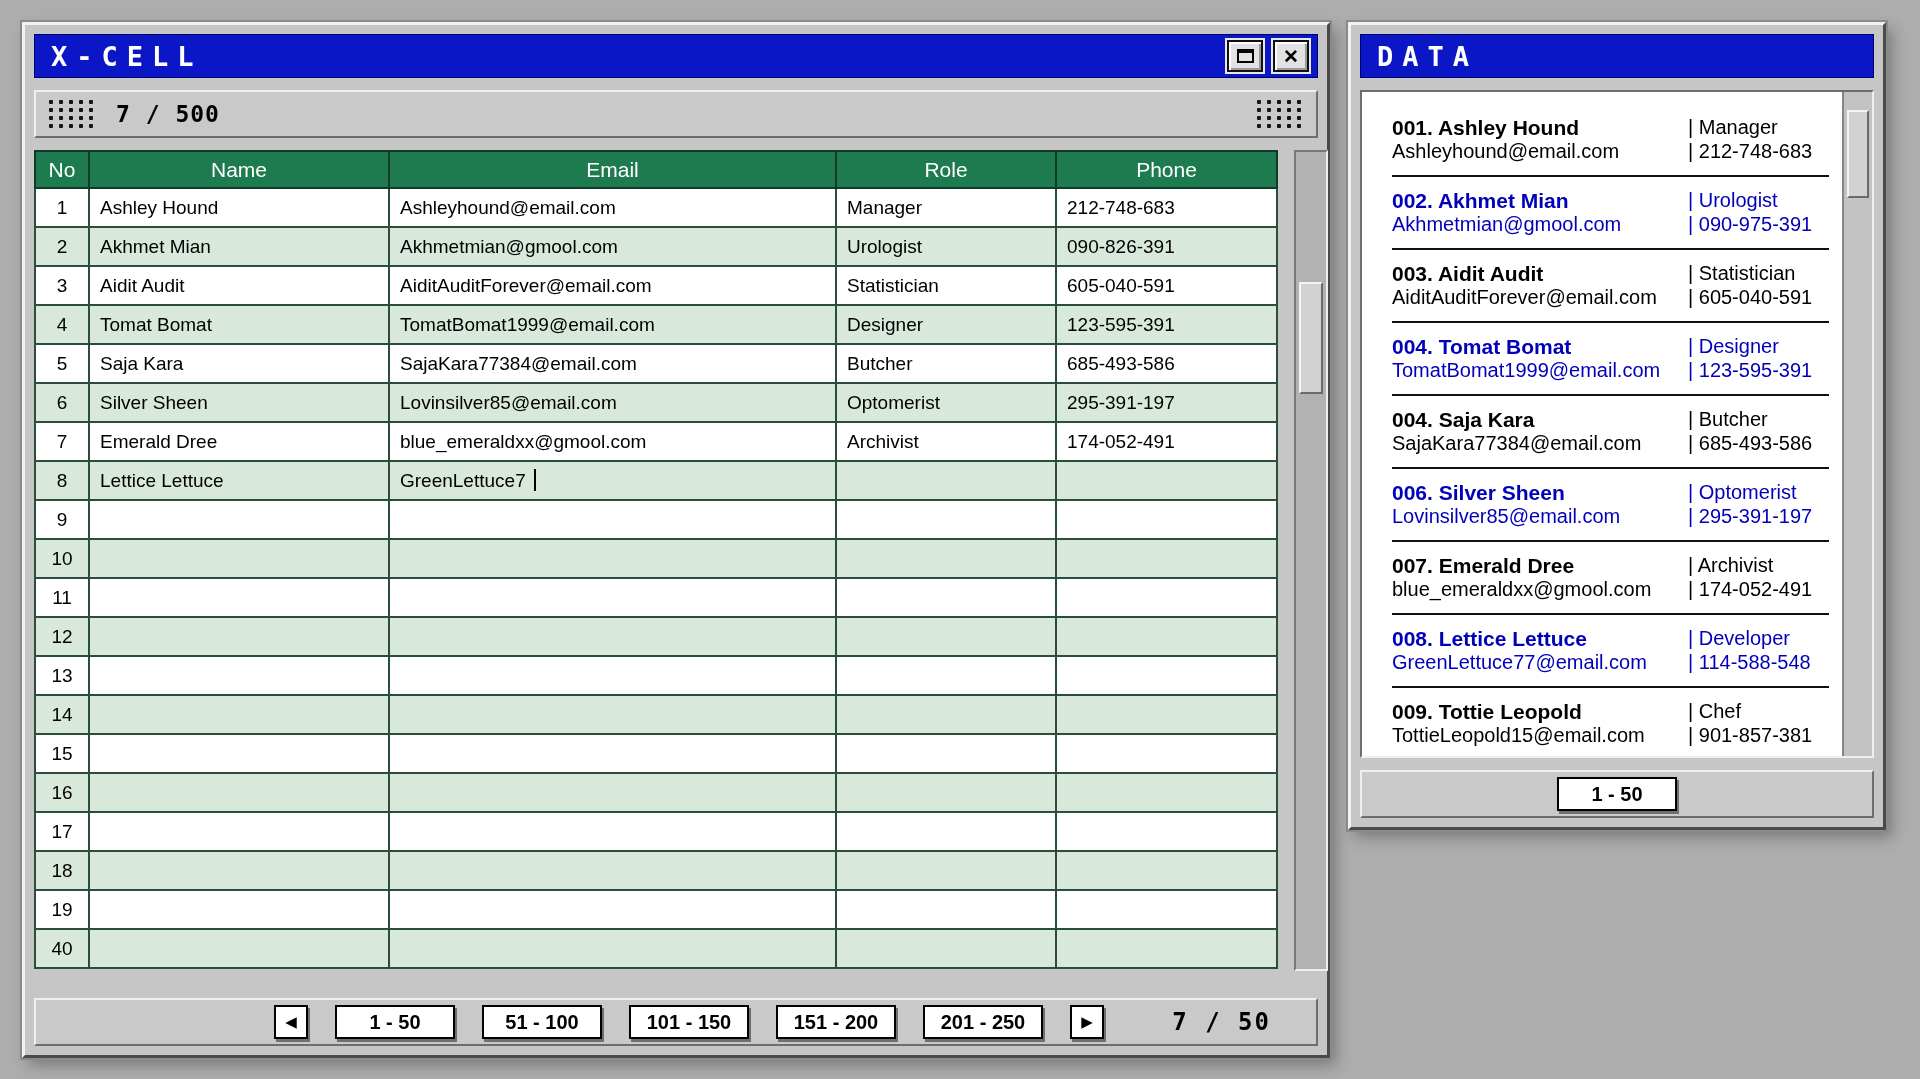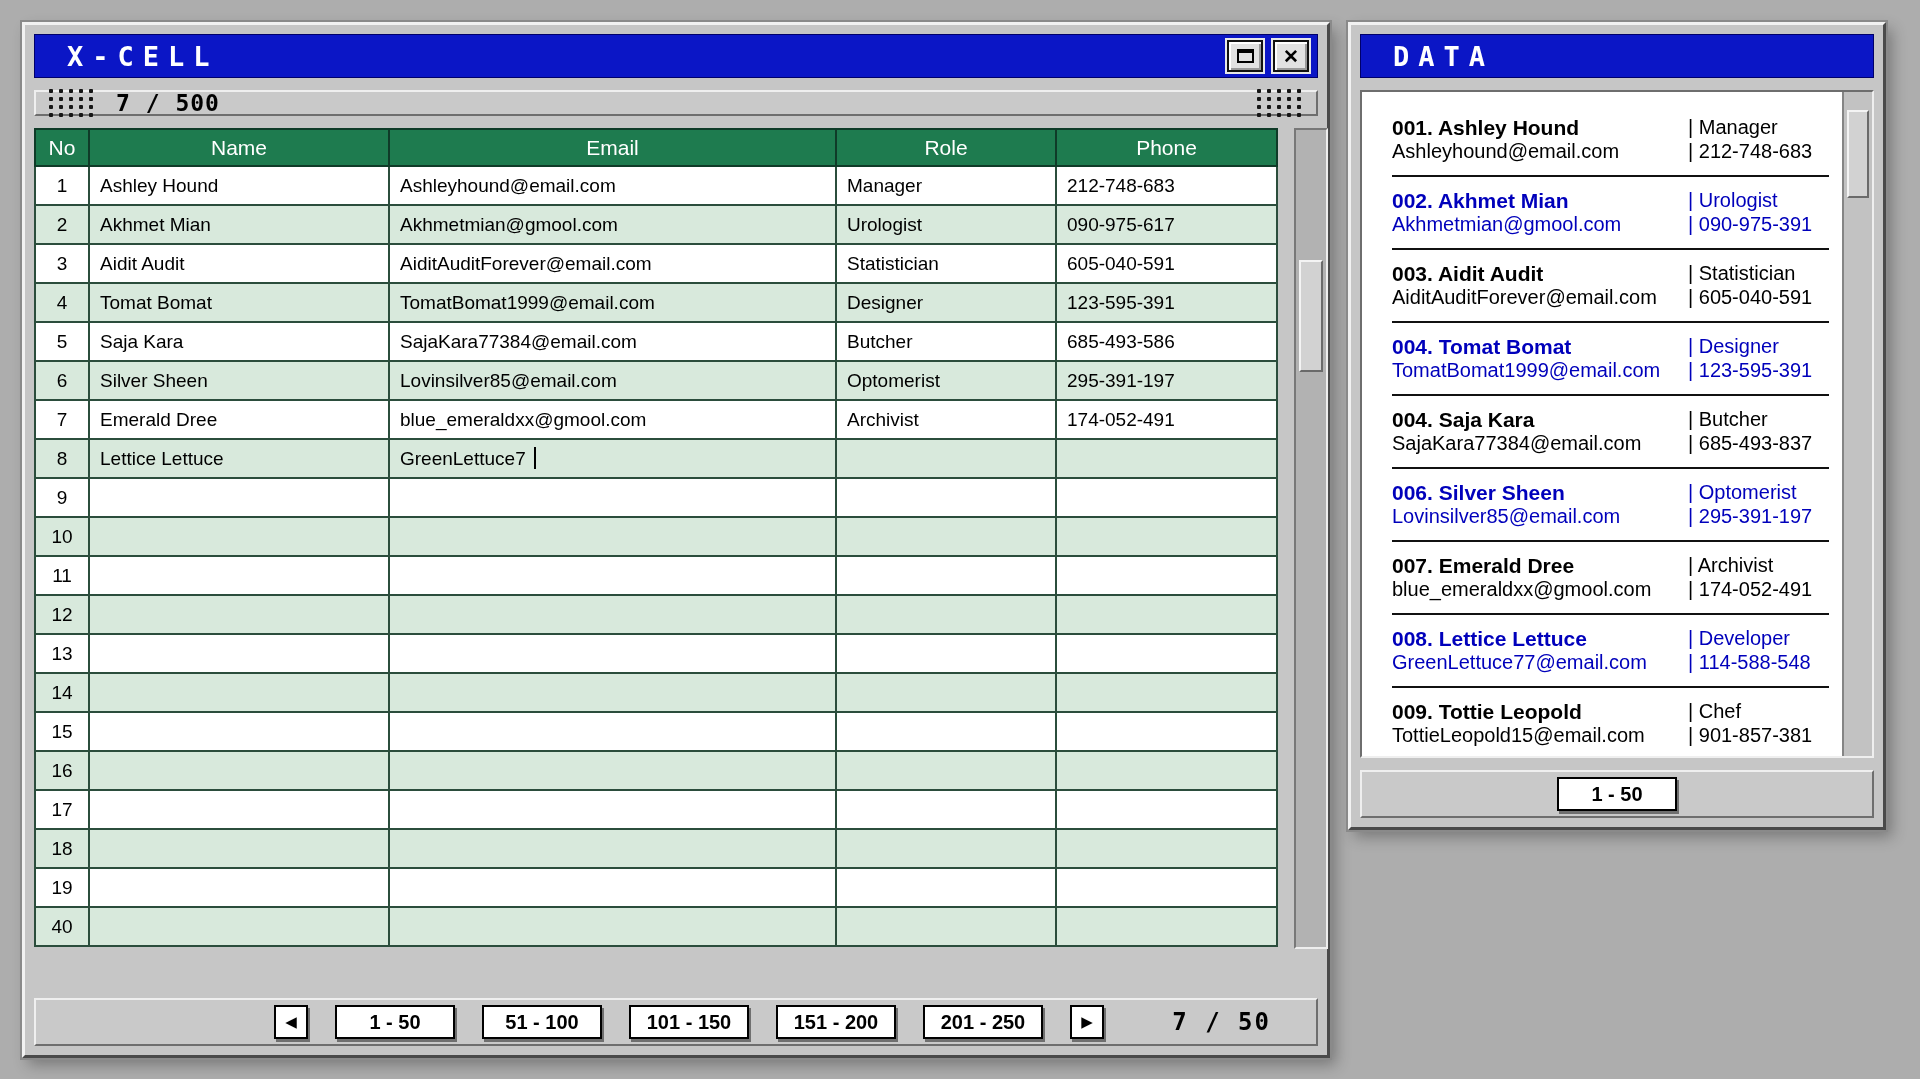--- a/index.html
+++ b/index.html
@@ -21,36 +21,36 @@
 
   .titlebar {
     flex:none; height:44px;
     background:var(--titlebar-blue,#0b16c6);
     display:flex; align-items:center; justify-content:space-between;
     padding:0 8px 0 16px;
     border:1px solid #00006a;
   }
   .titlebar .title {
     color:#fff; font:bold 27px "DejaVu Sans Mono", monospace;
-    letter-spacing:9px; white-space:nowrap;margin-left:16px;
+    letter-spacing:9px; white-space:nowrap;
   }
   .tb-buttons { display:flex; }
   .tb-btn {
     width:36px; height:32px; margin-left:10px;
     background:#e2e2e2; border:2px solid #111;
     box-shadow:inset 2px 2px 0 #fff, inset -2px -2px 0 #9a9a9a, 0 0 0 2px #e8e8e8;
     display:flex; align-items:center; justify-content:center;
     cursor:pointer; font-family:"Liberation Sans",sans-serif;
   }
   .max-glyph { display:block; width:17px; height:14px; border:2px solid #000; border-top-width:4px; }
   .close-glyph { font-weight:bold; font-size:19px; color:#000; line-height:1; }
 
   
   .toolbar {
-    flex:none; height:26px; margin-top:12px;
+    flex:none; height:48px; margin-top:12px;
     background:#c9c9c9;
     border:2px solid; border-color:#efefef #6e6e6e #6e6e6e #efefef;
     display:flex; align-items:center; padding:0 12px;
   }
   .grip {
     width:48px; height:30px;
     background-image:radial-gradient(circle at 3px 3px, #151515 2px, transparent 2.5px);
     background-size:10px 8px;
     cursor:grab;
   }
@@ -192,21 +192,21 @@
             <td class="col-name">Ashley Hound</td>
             <td class="col-email">Ashleyhound@email.com</td>
             <td class="col-role">Manager</td>
             <td class="col-phone">212-748-683</td>
           </tr>
           <tr>
             <td class="col-no">2</td>
             <td class="col-name">Akhmet Mian</td>
             <td class="col-email">Akhmetmian@gmool.com</td>
             <td class="col-role">Urologist</td>
-            <td class="col-phone">090-975-617</td>
+            <td class="col-phone">090-826-391</td>
           </tr>
           <tr>
             <td class="col-no">3</td>
             <td class="col-name">Aidit Audit</td>
             <td class="col-email">AiditAuditForever@email.com</td>
             <td class="col-role">Statistician</td>
             <td class="col-phone">605-040-591</td>
           </tr>
           <tr>
             <td class="col-no">4</td>
@@ -382,21 +382,21 @@
         <div class="entry blue">
           <div class="name-line">004. Tomat Bomat</div>
           <div class="role-line">| Designer</div>
           <div class="email-line">TomatBomat1999@email.com</div>
           <div class="phone-line">| 123-595-391</div>
         </div>
         <div class="entry">
           <div class="name-line">004. Saja Kara</div>
           <div class="role-line">| Butcher</div>
           <div class="email-line">SajaKara77384@email.com</div>
-          <div class="phone-line">| 685-493-837</div>
+          <div class="phone-line">| 685-493-586</div>
         </div>
         <div class="entry blue">
           <div class="name-line">006. Silver Sheen</div>
           <div class="role-line">| Optomerist</div>
           <div class="email-line">Lovinsilver85@email.com</div>
           <div class="phone-line">| 295-391-197</div>
         </div>
         <div class="entry">
           <div class="name-line">007. Emerald Dree</div>
           <div class="role-line">| Archivist</div>

